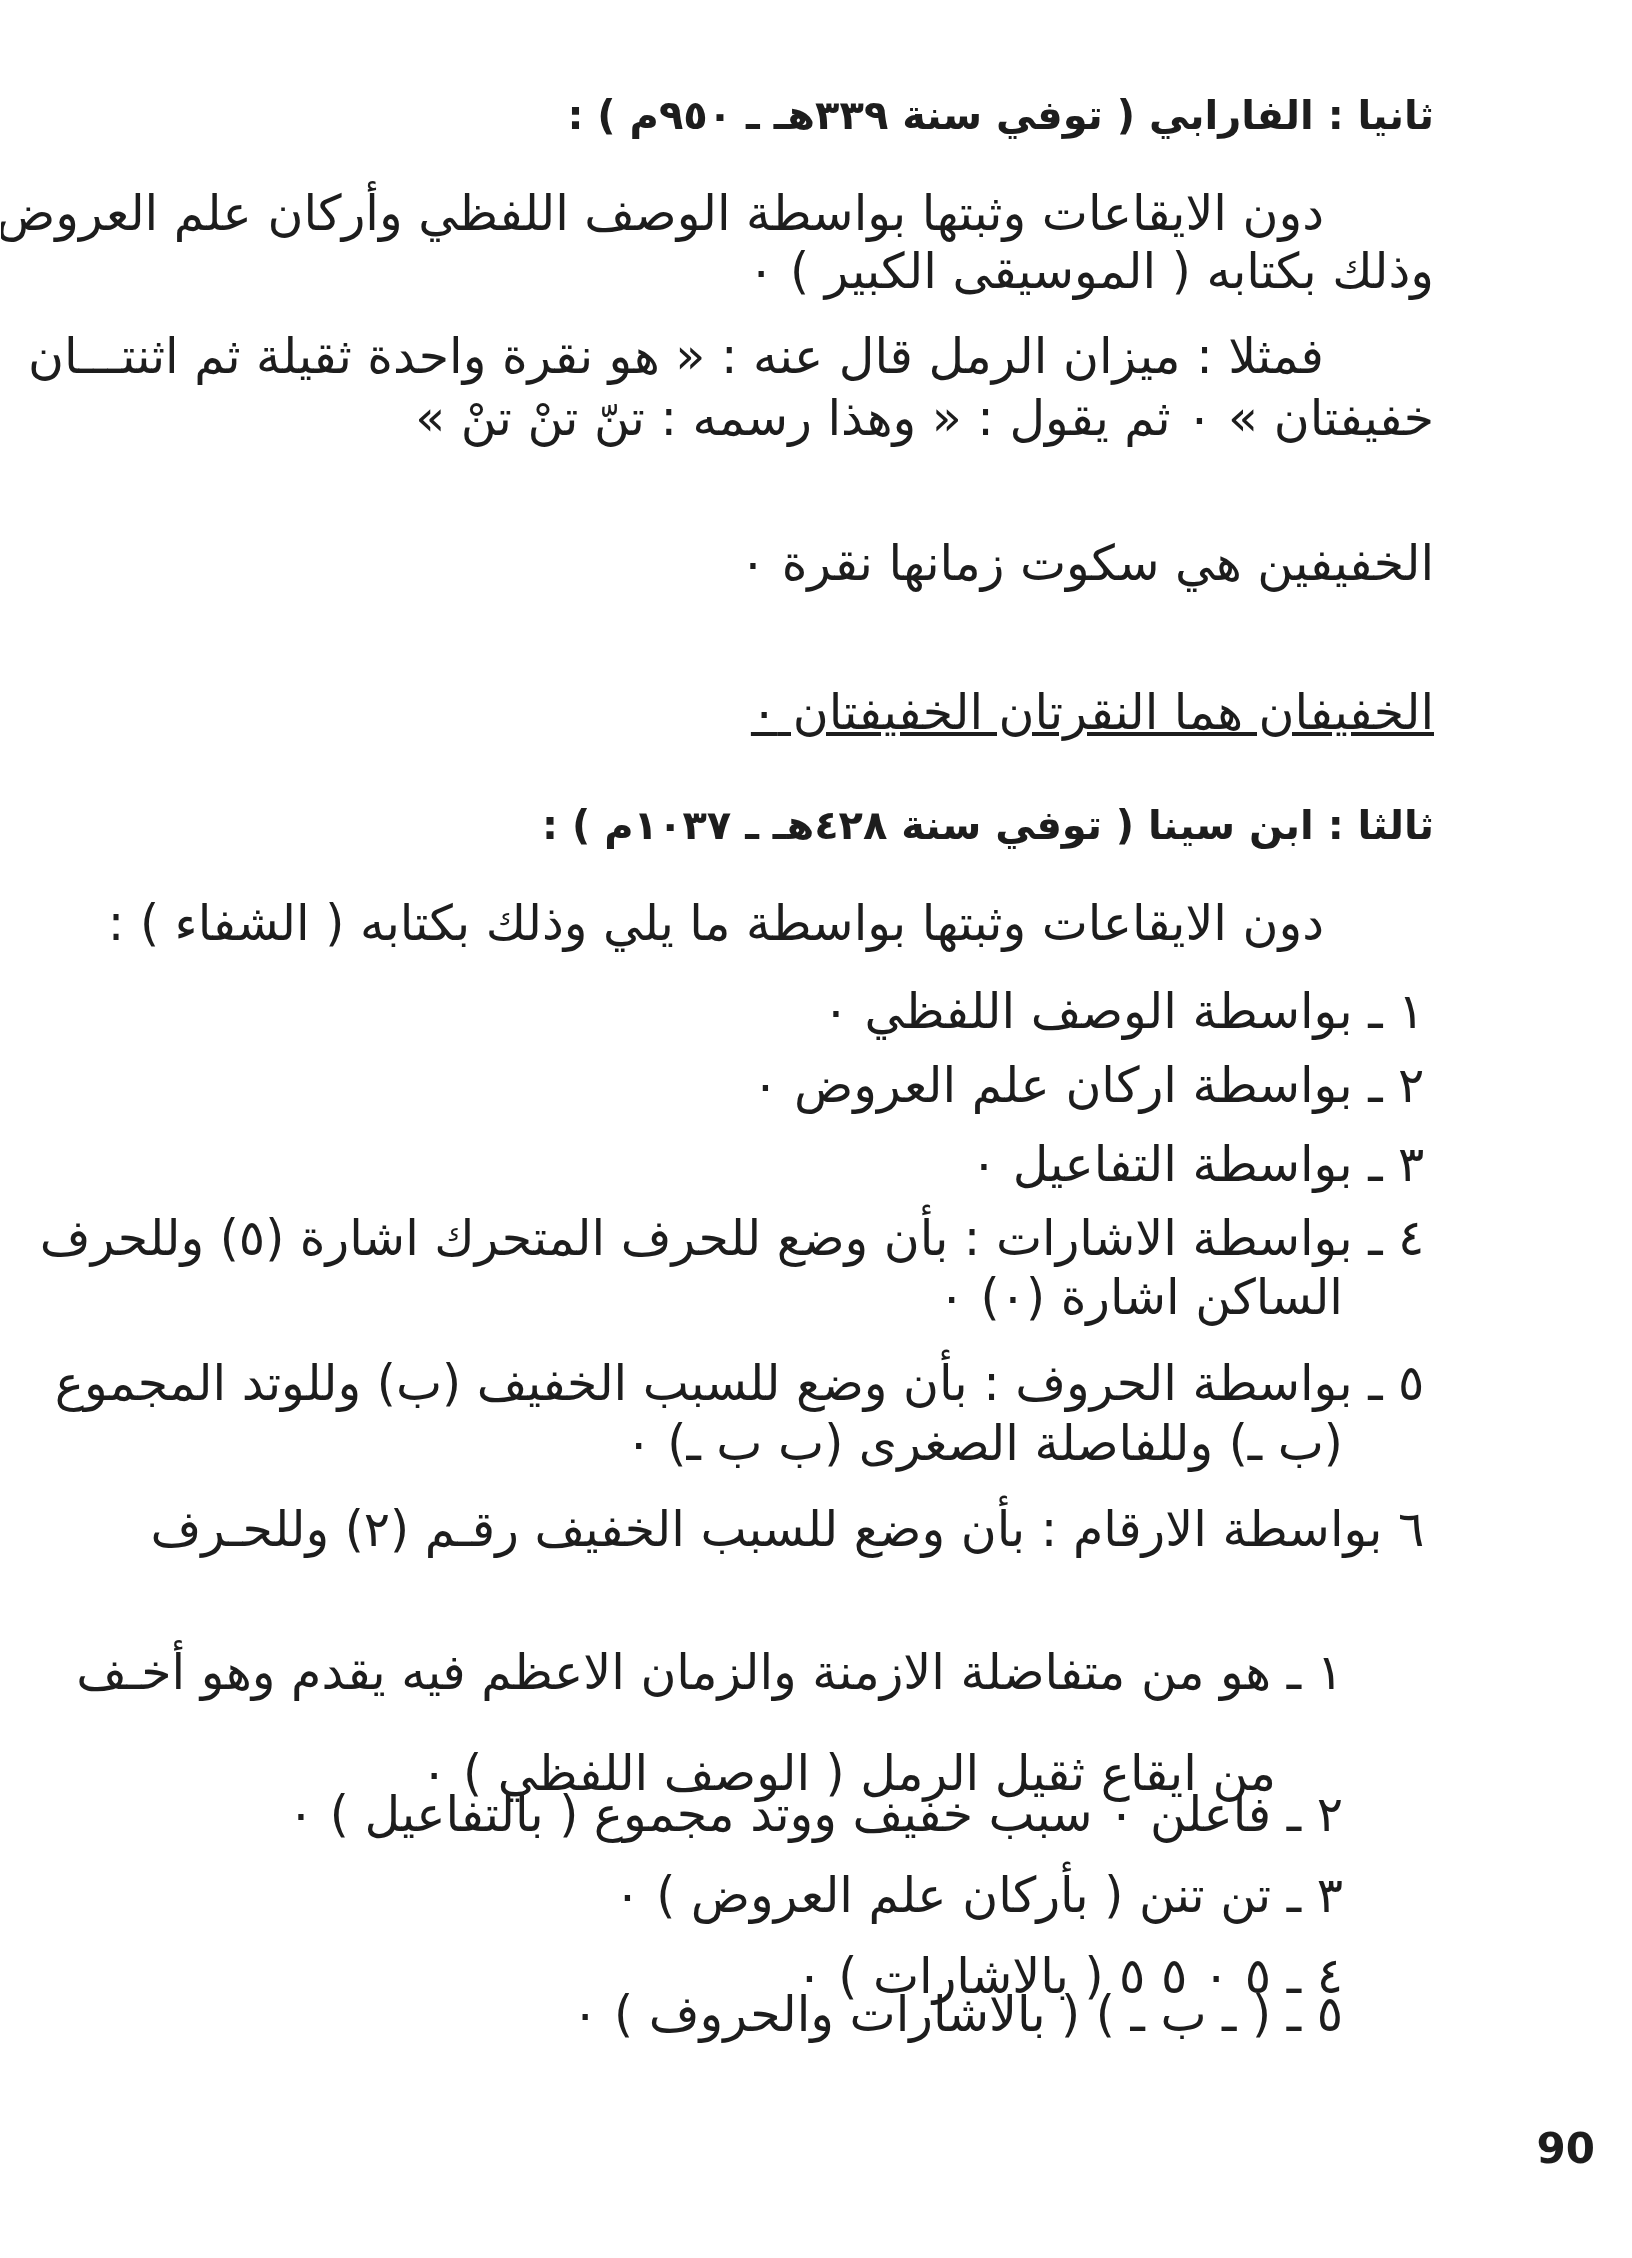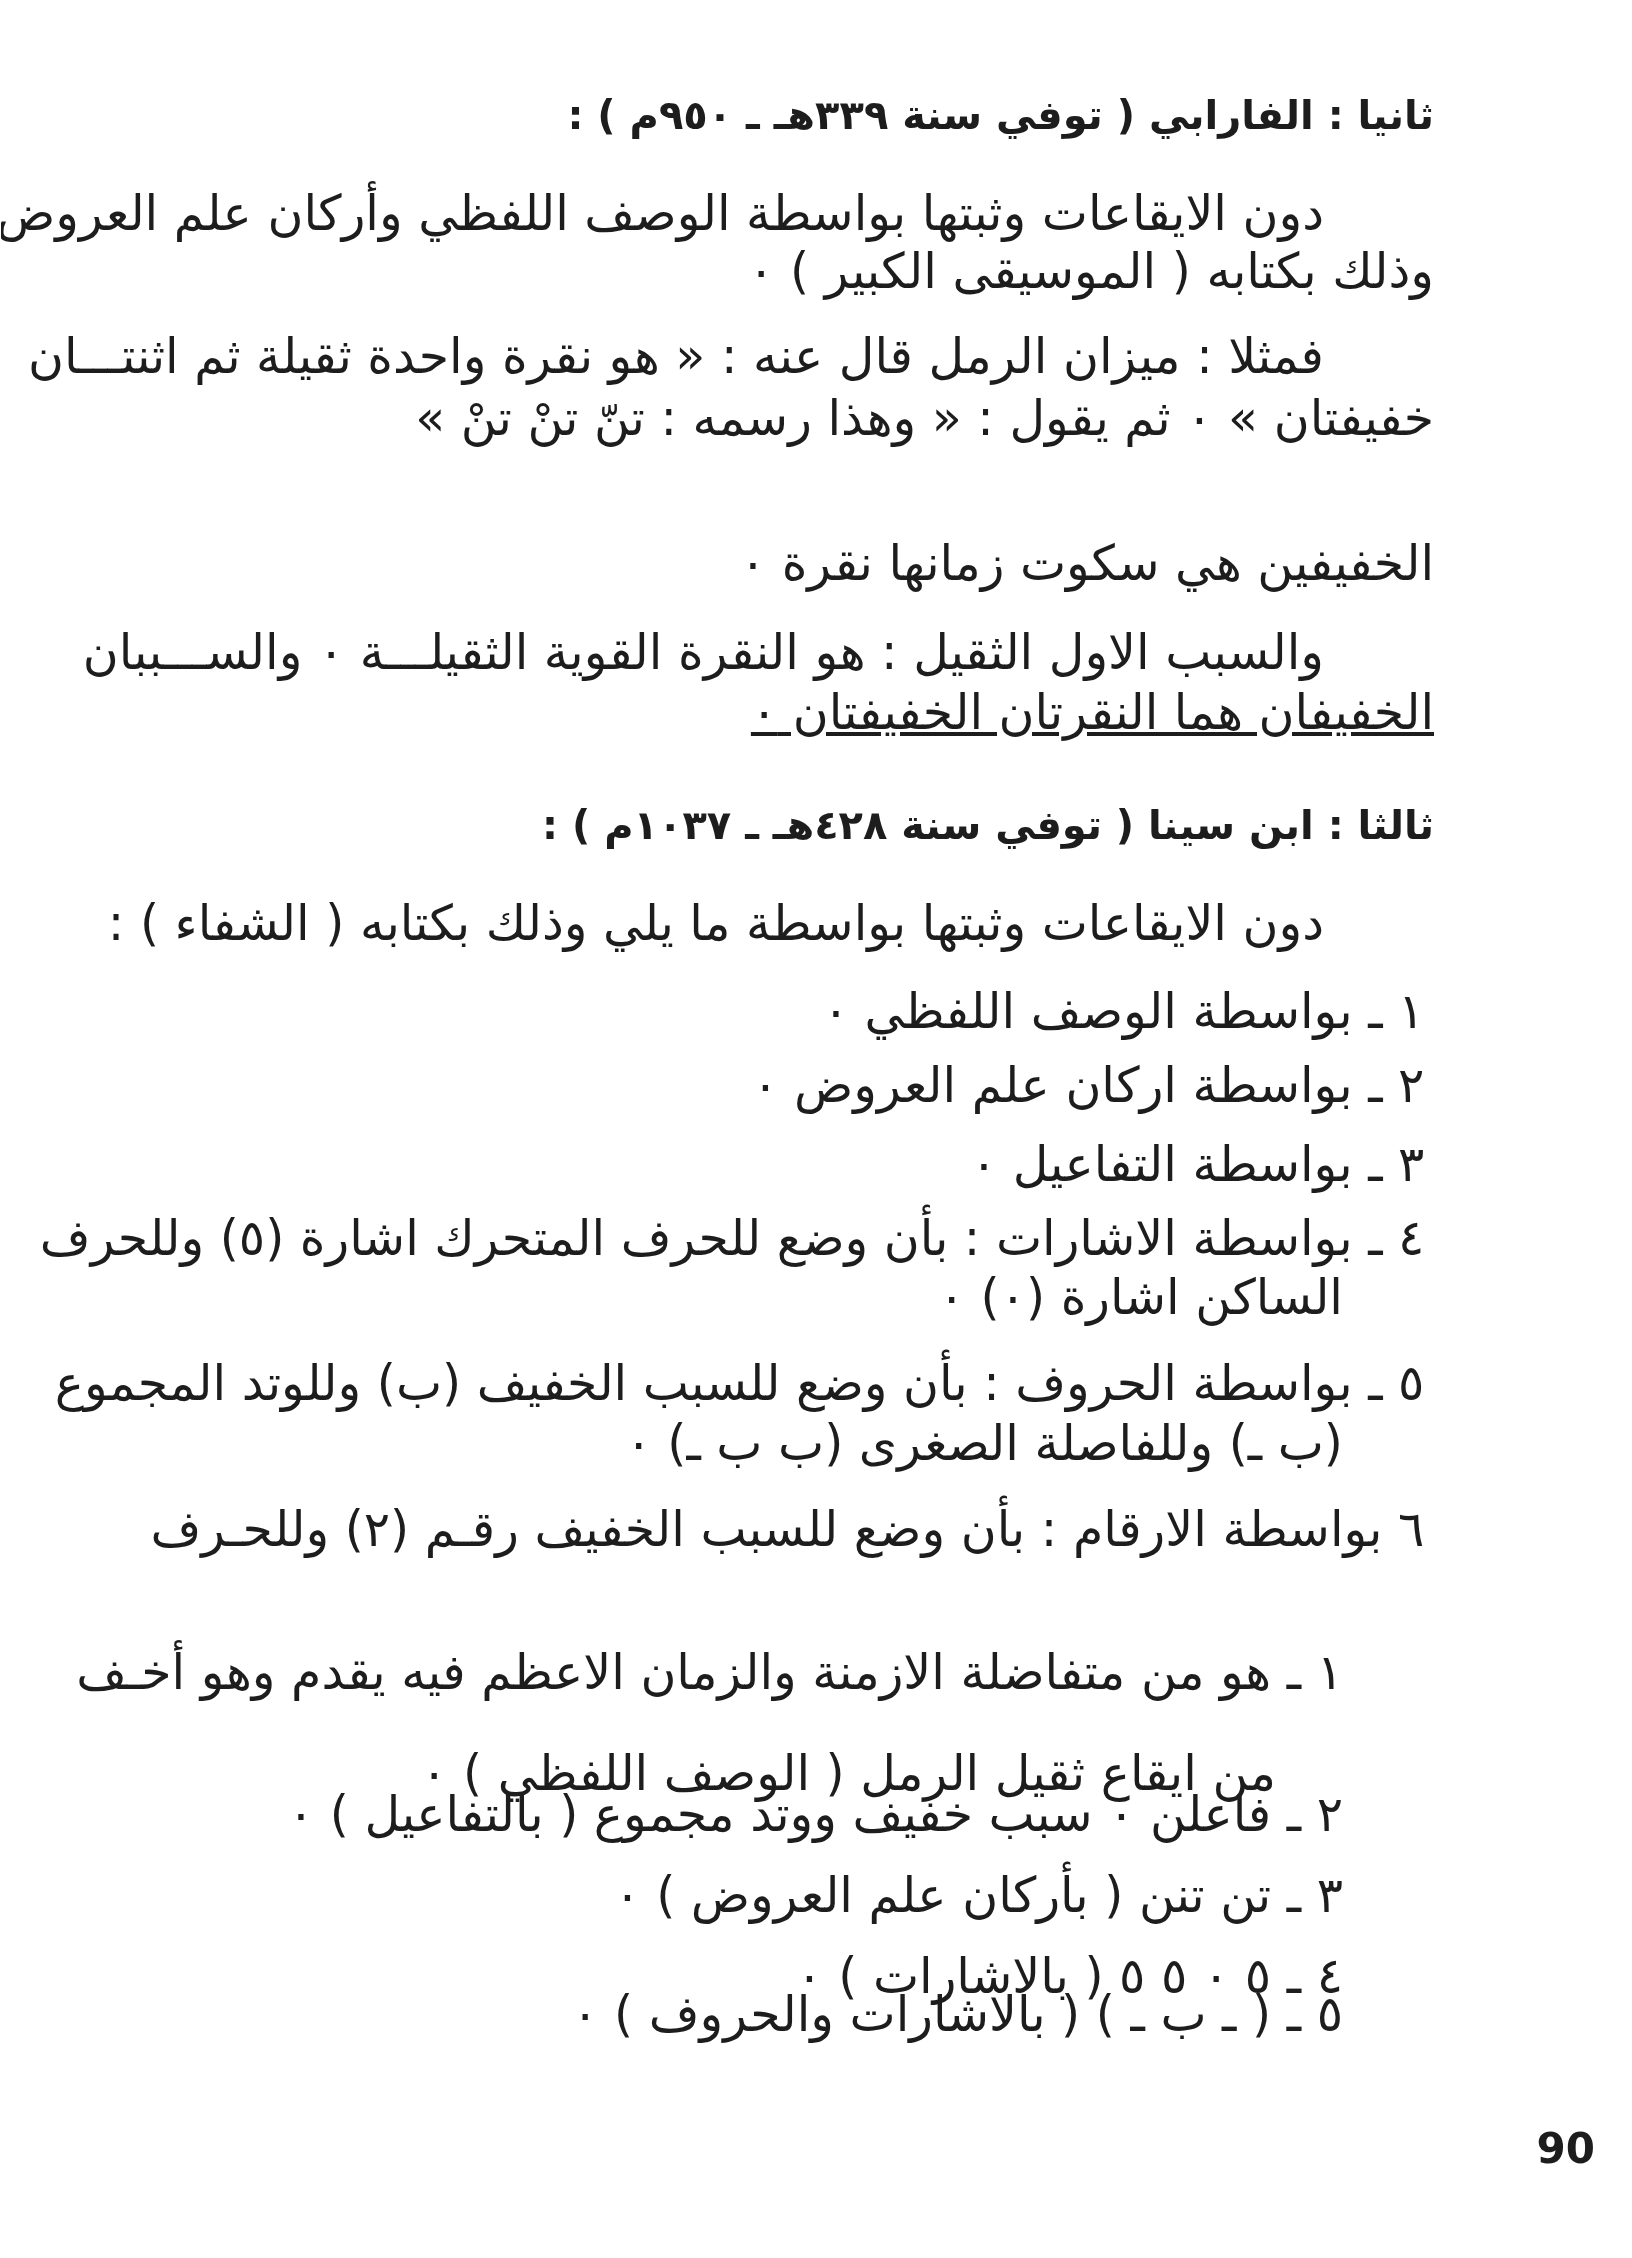--- a/index.html
+++ b/index.html
@@ -52,21 +52,20 @@
   <div class="line heading" style="top:88px;">ثانيا : الفارابي ( توفي سنة ٣٣٩هـ ـ ٩٥٠م ) :</div>
 
   <div class="line" style="top:187px; right:110px;">دون الايقاعات وثبتها بواسطة الوصف اللفظي وأركان علم العروض</div>
   <div class="line" style="top:245px;">وذلك بكتابه ( الموسيقى الكبير ) ٠</div>
 
   <div class="line" style="top:330px; right:110px;">فمثلا : ميزان الرمل قال عنه : « هو نقرة واحدة ثقيلة ثم اثنتـــان</div>
   <div class="line" style="top:392px;">خفيفتان » ٠ ثم يقول : « وهذا رسمه : تنّ  تنْ تنْ »</div>
 
   <div class="line" style="top:537px;">الخفيفين هي سكوت زمانها نقرة ٠</div>
 
-  <div class="line" style="top:626px; right:110px;">والسبب الاول الثقيل : هو النقرة القوية الثقيلـــة ٠ والســـببان</div>
   <div class="line" style="top:686px;text-decoration:underline;">الخفيفان هما النقرتان الخفيفتان ٠</div>
 
   <div class="line heading" style="top:798px;">ثالثا : ابن سينا ( توفي سنة ٤٢٨هـ ـ ١٠٣٧م ) :</div>
 
   <div class="line" style="top:897px; right:110px;">دون الايقاعات وثبتها بواسطة ما يلي وذلك بكتابه ( الشفاء ) :</div>
 
   <div class="line" style="top:985px; right:9.6px;">١ ـ بواسطة الوصف اللفظي ٠</div>
   <div class="line" style="top:1059px; right:9.6px;">٢ ـ بواسطة اركان علم العروض ٠</div>
   <div class="line" style="top:1138px; right:9.6px;">٣ ـ بواسطة التفاعيل ٠</div>
 

